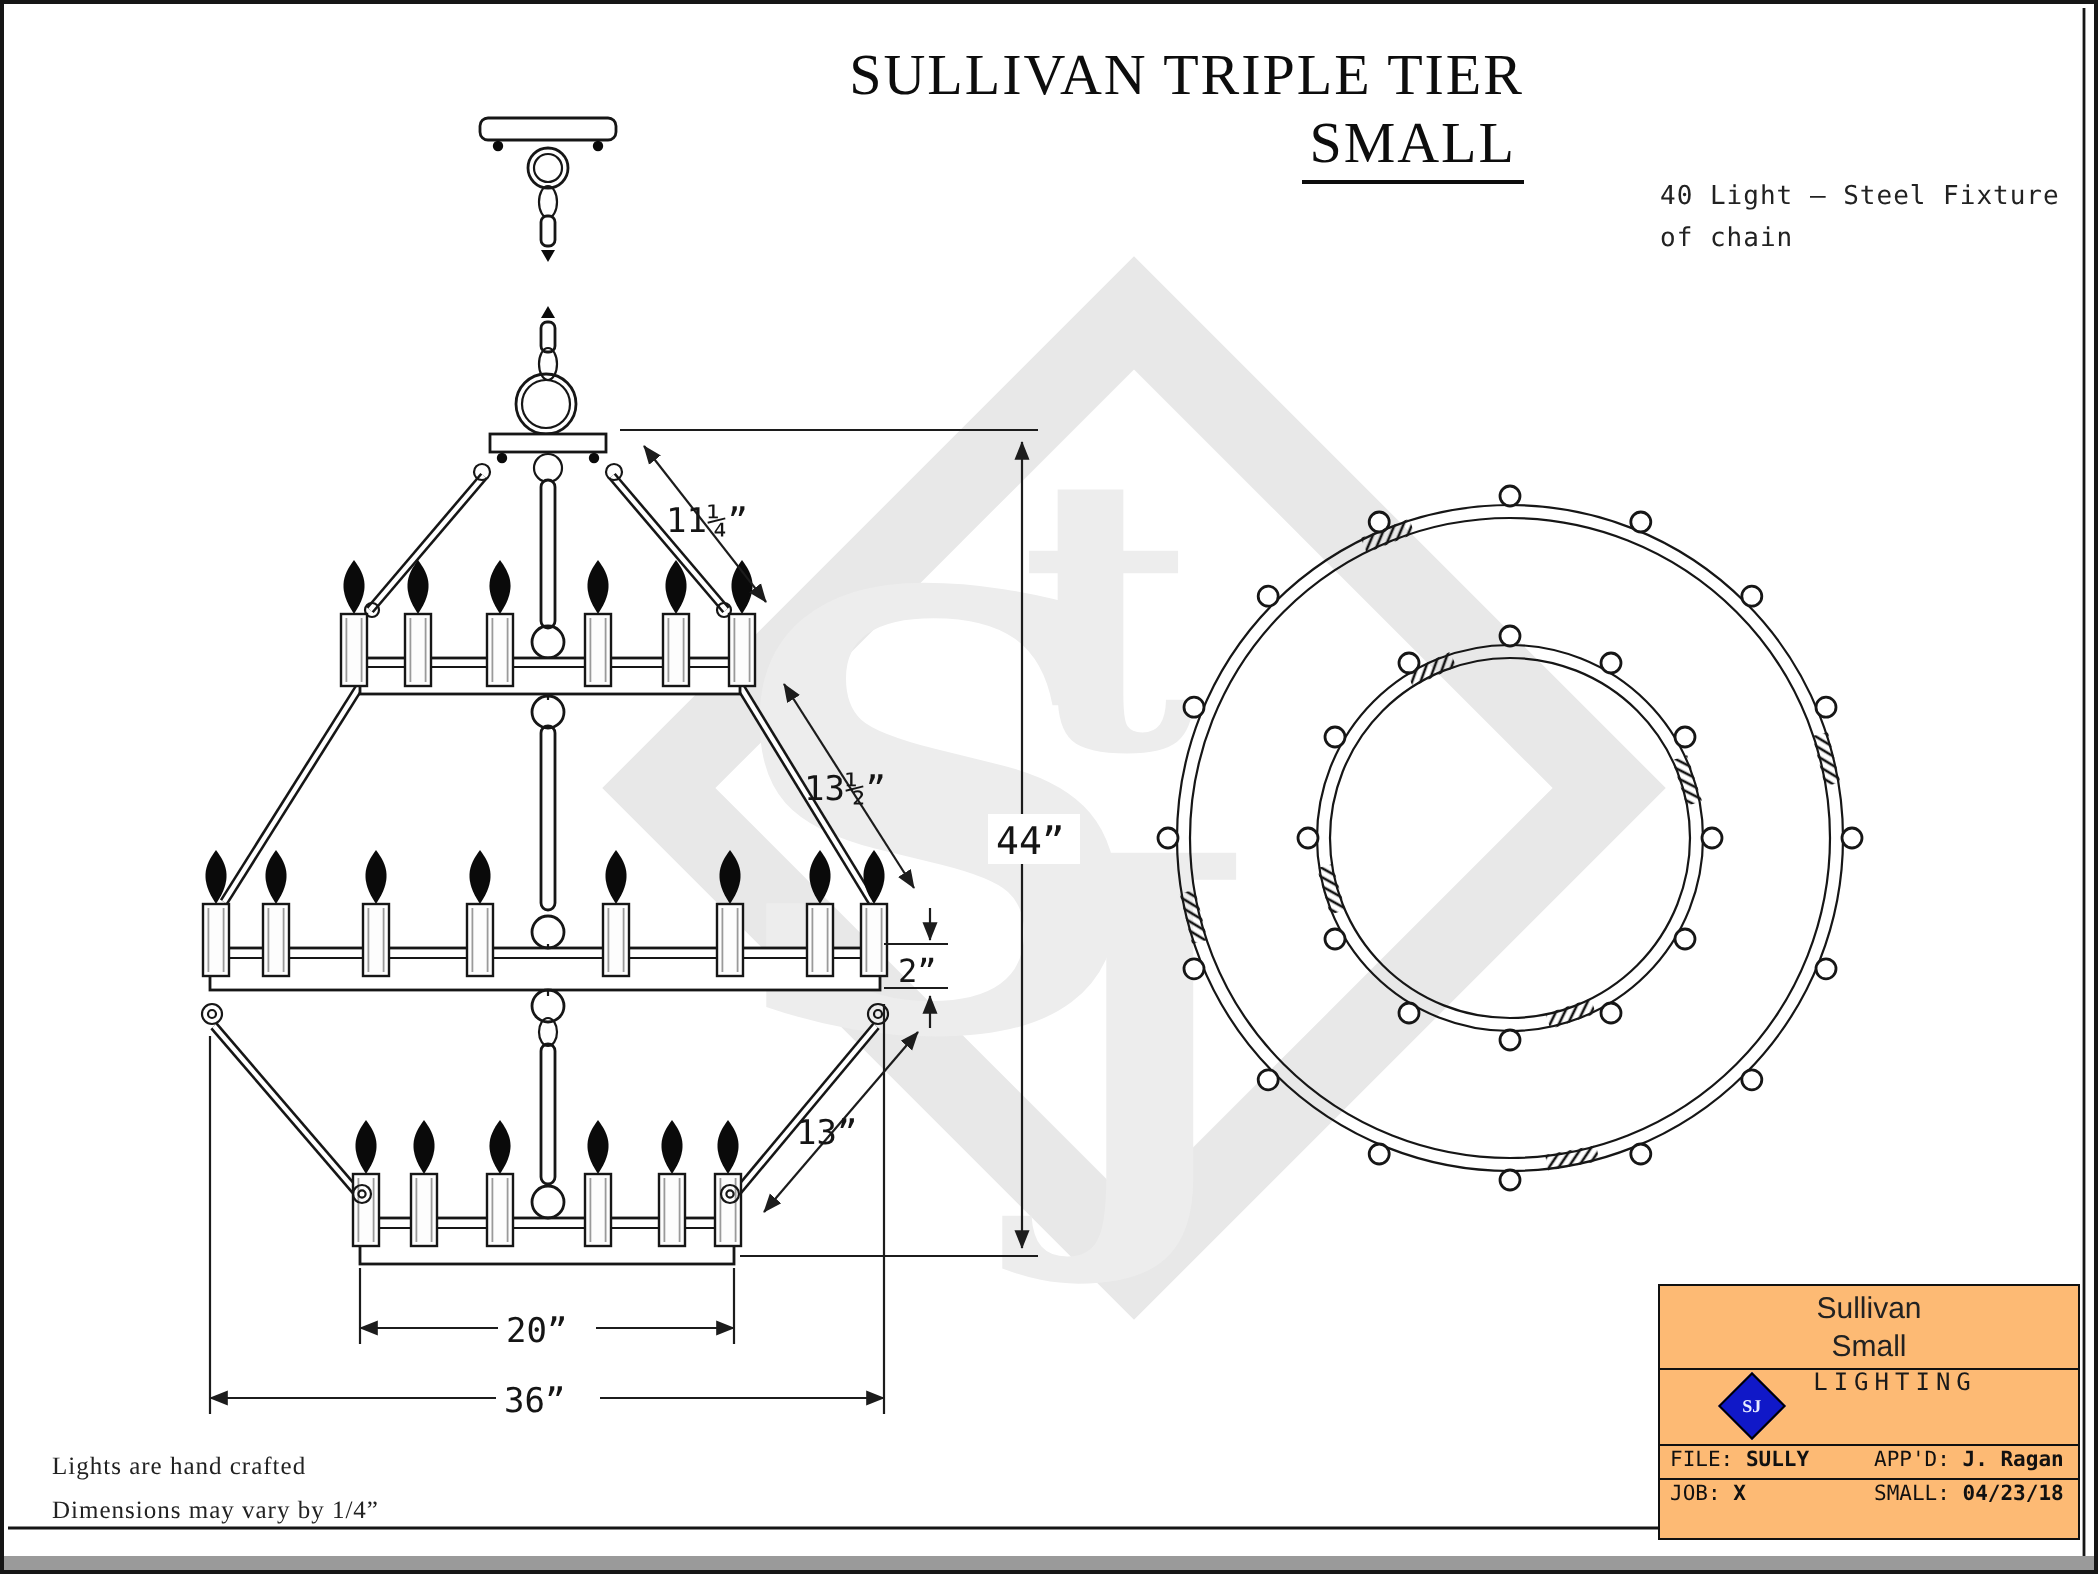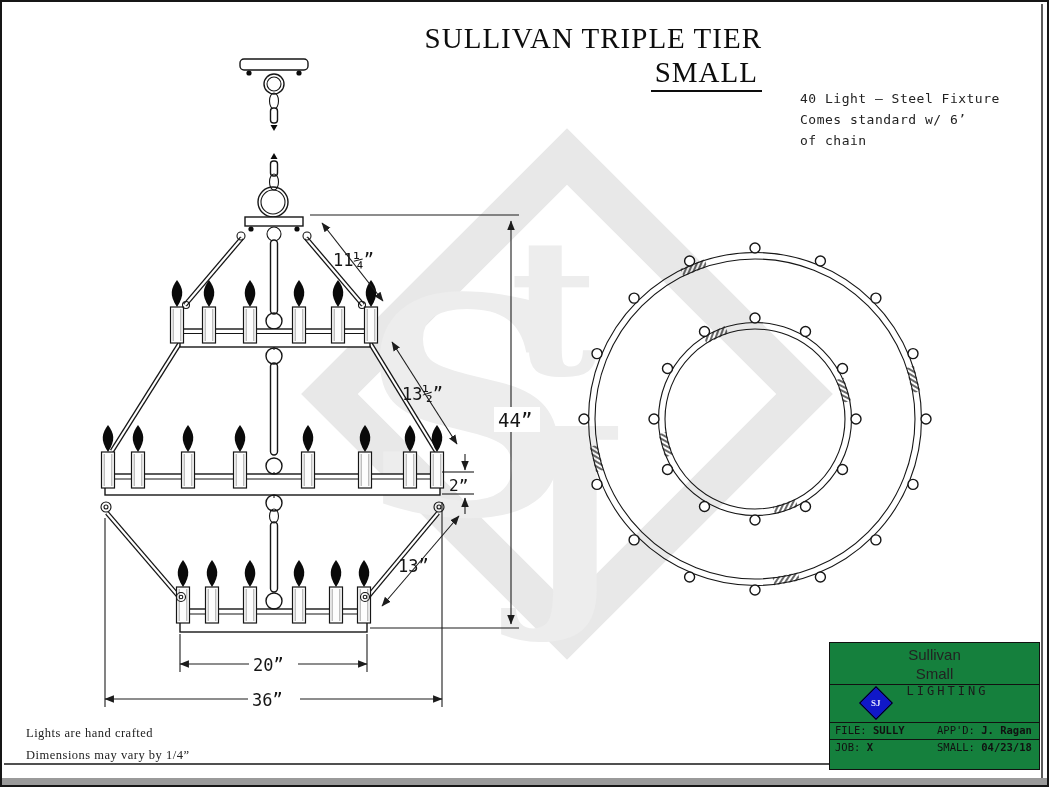--- a/index.html
+++ b/index.html
@@ -2,24 +2,24 @@
 <html><head>
 <meta charset="utf-8">
 <style>
   html,body{margin:0;padding:0;background:#fff;}
   #page{position:relative;width:1049px;height:787px;background:#fff;border:2px solid #161616;
         box-sizing:border-box;overflow:hidden;font-family:"DejaVu Sans Mono",monospace;color:#111;}
   svg{position:absolute;left:0;top:0;}
   .t-title{position:absolute;left:300px;top:20px;width:460px;text-align:right;
            font-family:"Liberation Serif",serif;font-size:29px;letter-spacing:1px;color:#0d0d0d;}
   .t-title .l2{display:inline-block;border-bottom:2px solid #0d0d0d;padding:0 4px 1px 4px;margin-top:1px;}
-  .note-tr{position:absolute;left:798px;top:86px;font-size:13px;line-height:21px;letter-spacing:.5px;color:#222;}
+  .note-tr{position:absolute;left:828px;top:86px;font-size:13px;line-height:21px;letter-spacing:.5px;color:#222;}
   .note-bl{position:absolute;left:24px;top:720px;font-size:12.5px;line-height:22px;letter-spacing:.5px;color:#222;font-family:Liberation Serif, serif;}
   
-  .tb{position:absolute;left:827px;top:640px;width:211px;height:128px;background:#15803d;
+  .tb{position:absolute;left:827px;top:640px;width:211px;height:128px;background:#fdba74;
       border:1.6px solid #111;box-sizing:border-box;}
   .tb .r1{height:42px;border-bottom:1.4px solid #111;box-sizing:border-box;text-align:center;
           font-family:"Liberation Sans",sans-serif;font-size:15px;line-height:19px;padding-top:2px;color:#222;}
   .tb .r2{position:relative;height:38px;border-bottom:1.4px solid #111;box-sizing:border-box;text-align:center;}
   .tb .company{font-family:"Liberation Serif",serif;font-size:20px;line-height:22px;padding:1px 0 0 26px;color:#1a1a1a;}
   .tb .division{font-size:12px;letter-spacing:3px;line-height:13px;padding-left:26px;color:#1a1a1a;}
   .logo{position:absolute;left:34px;top:6px;width:22px;height:22px;background:#1018c8;border:1px solid #000;
         transform:rotate(45deg);display:flex;align-items:center;justify-content:center;}
   .logo span{transform:rotate(-45deg);color:#e8ecff;font-size:9px;font-family:"Liberation Serif",serif;font-weight:bold;}
   .tb .fr{position:relative;height:17px;border-bottom:1.4px solid #111;box-sizing:border-box;
@@ -269,21 +269,20 @@
   </g>
 </svg>
 
 <div class="t-title">
   <div>SULLIVAN TRIPLE TIER</div>
   <span class="l2">SMALL</span>
 </div>
 
 <div class="note-tr">
   <div>40 Light — Steel Fixture</div>
-  <div>Comes standard w/ 6’</div>
   <div>of chain</div>
 </div>
 
 <div class="note-bl">
   <div>Lights are hand crafted</div>
   <div>Dimensions may vary by 1/4”</div>
 </div>
 
 <div class="tb">
   <div class="r1">

